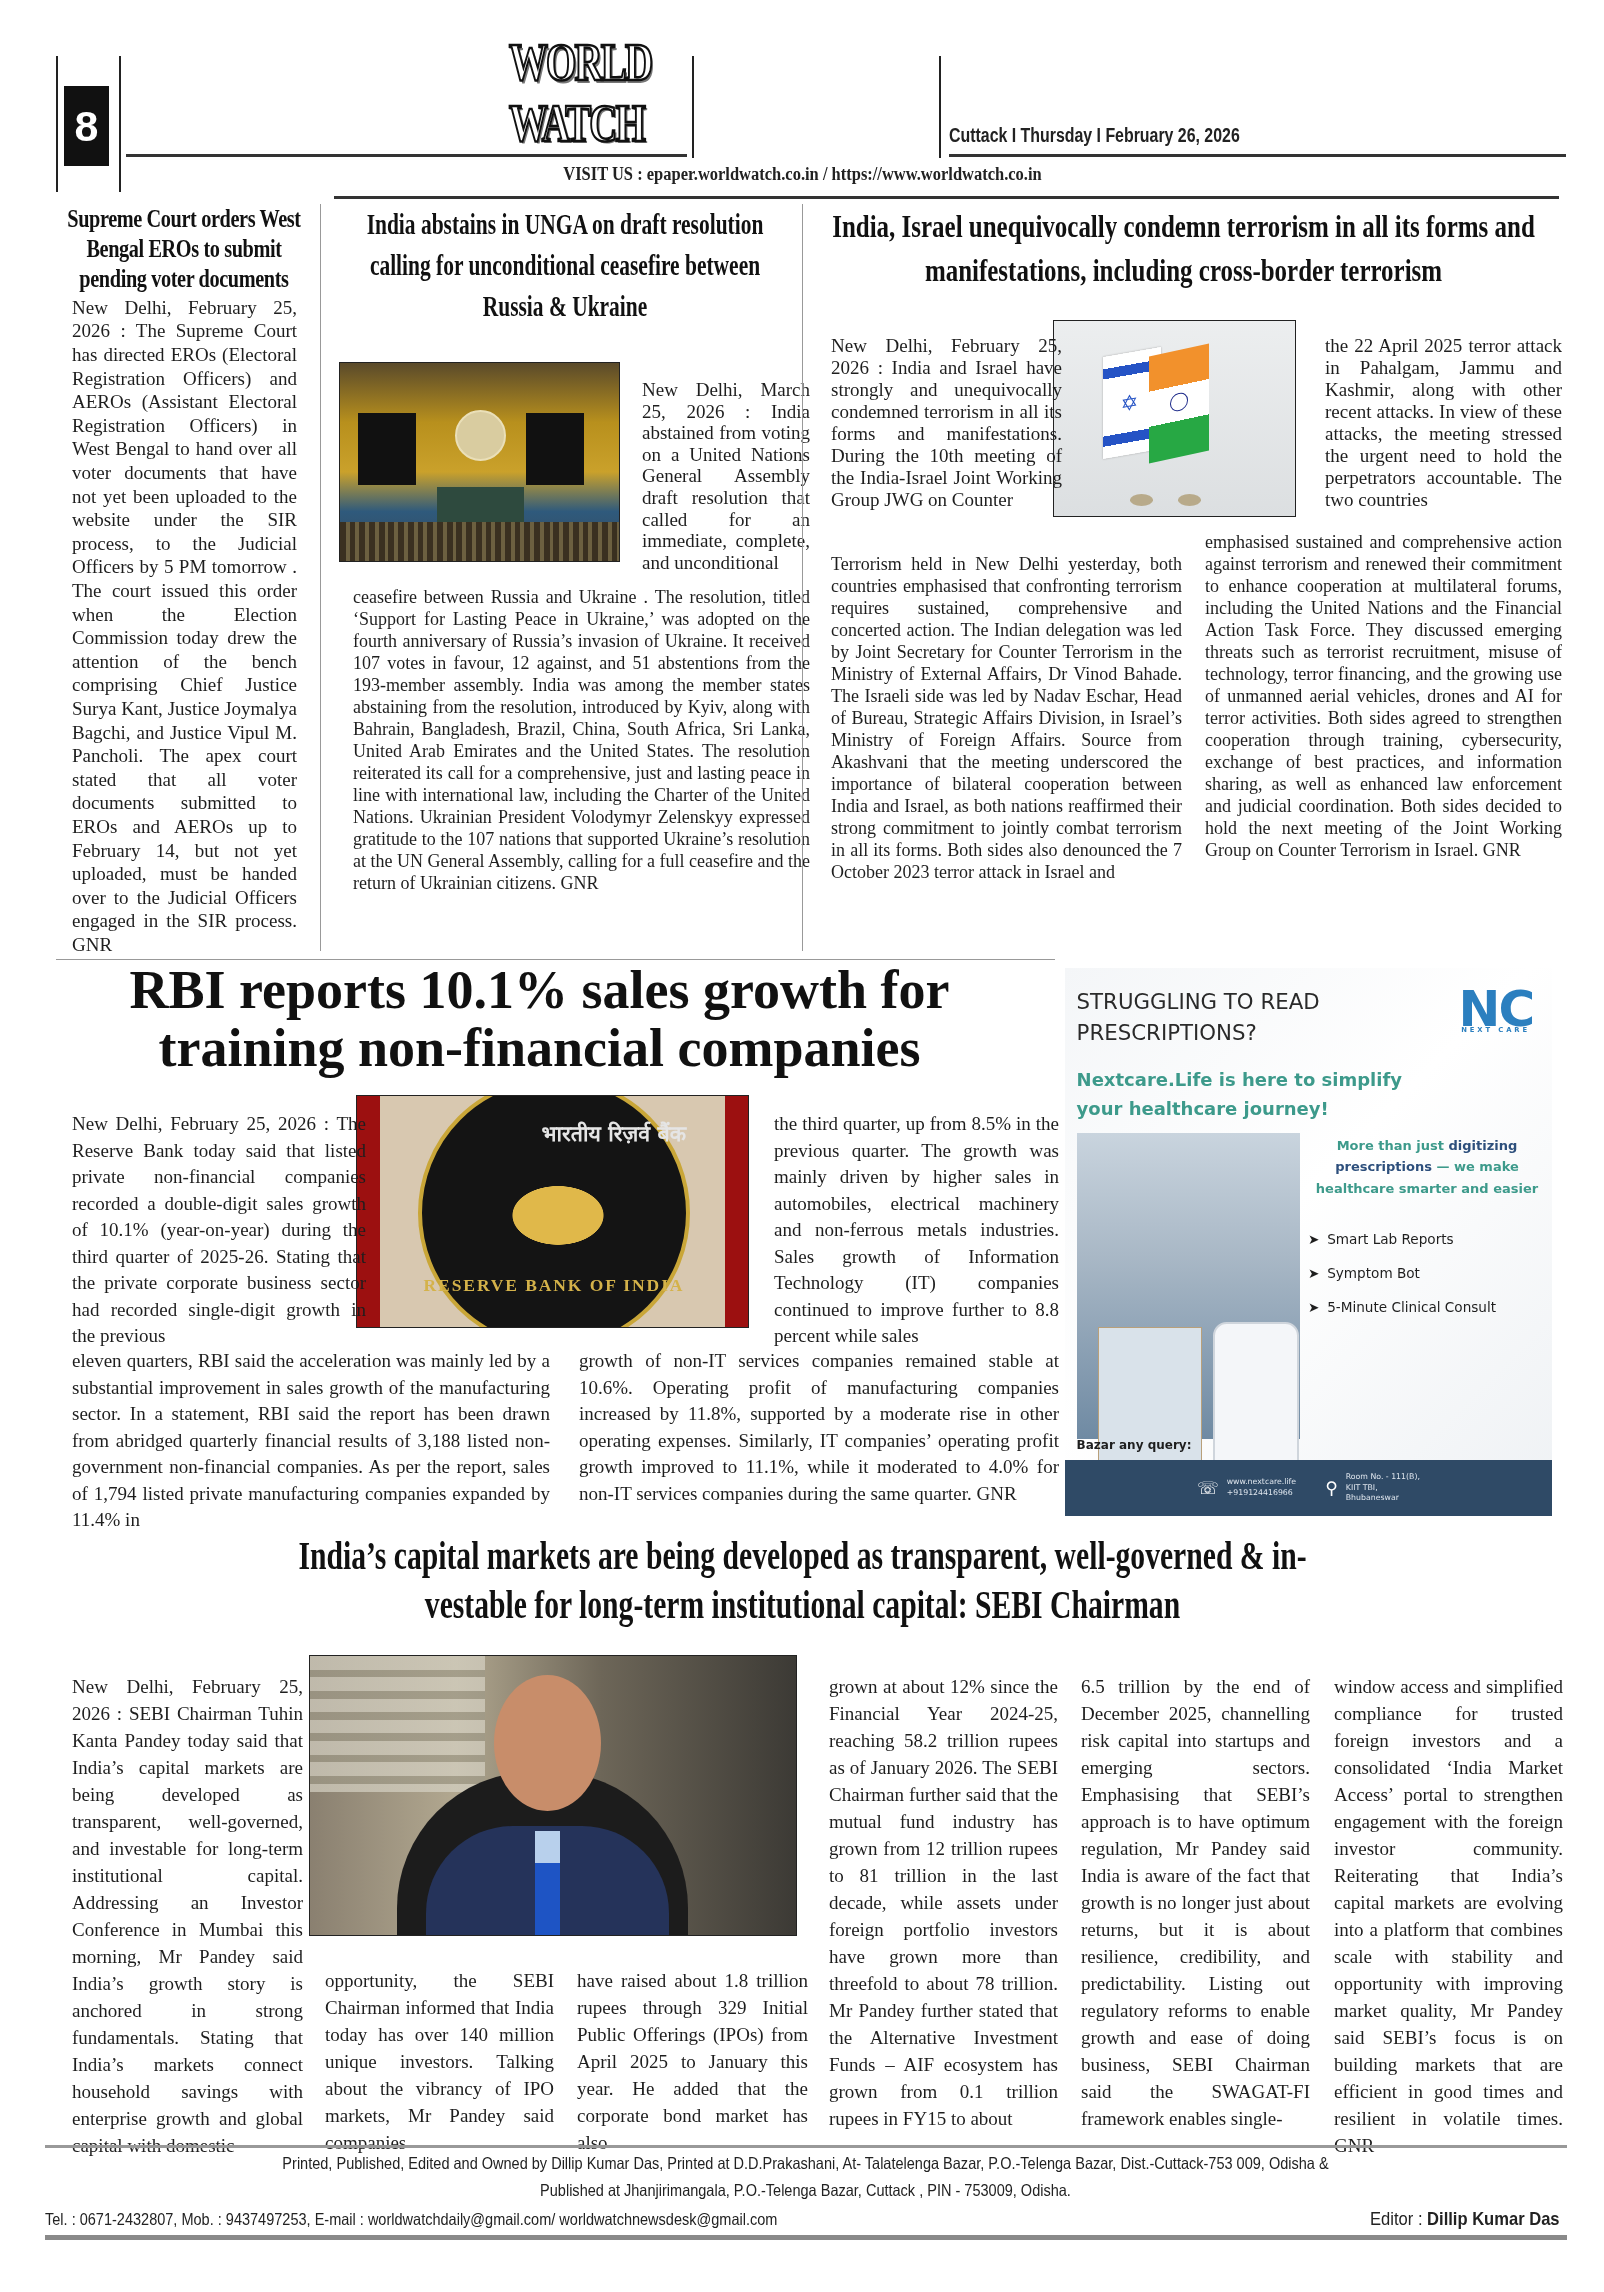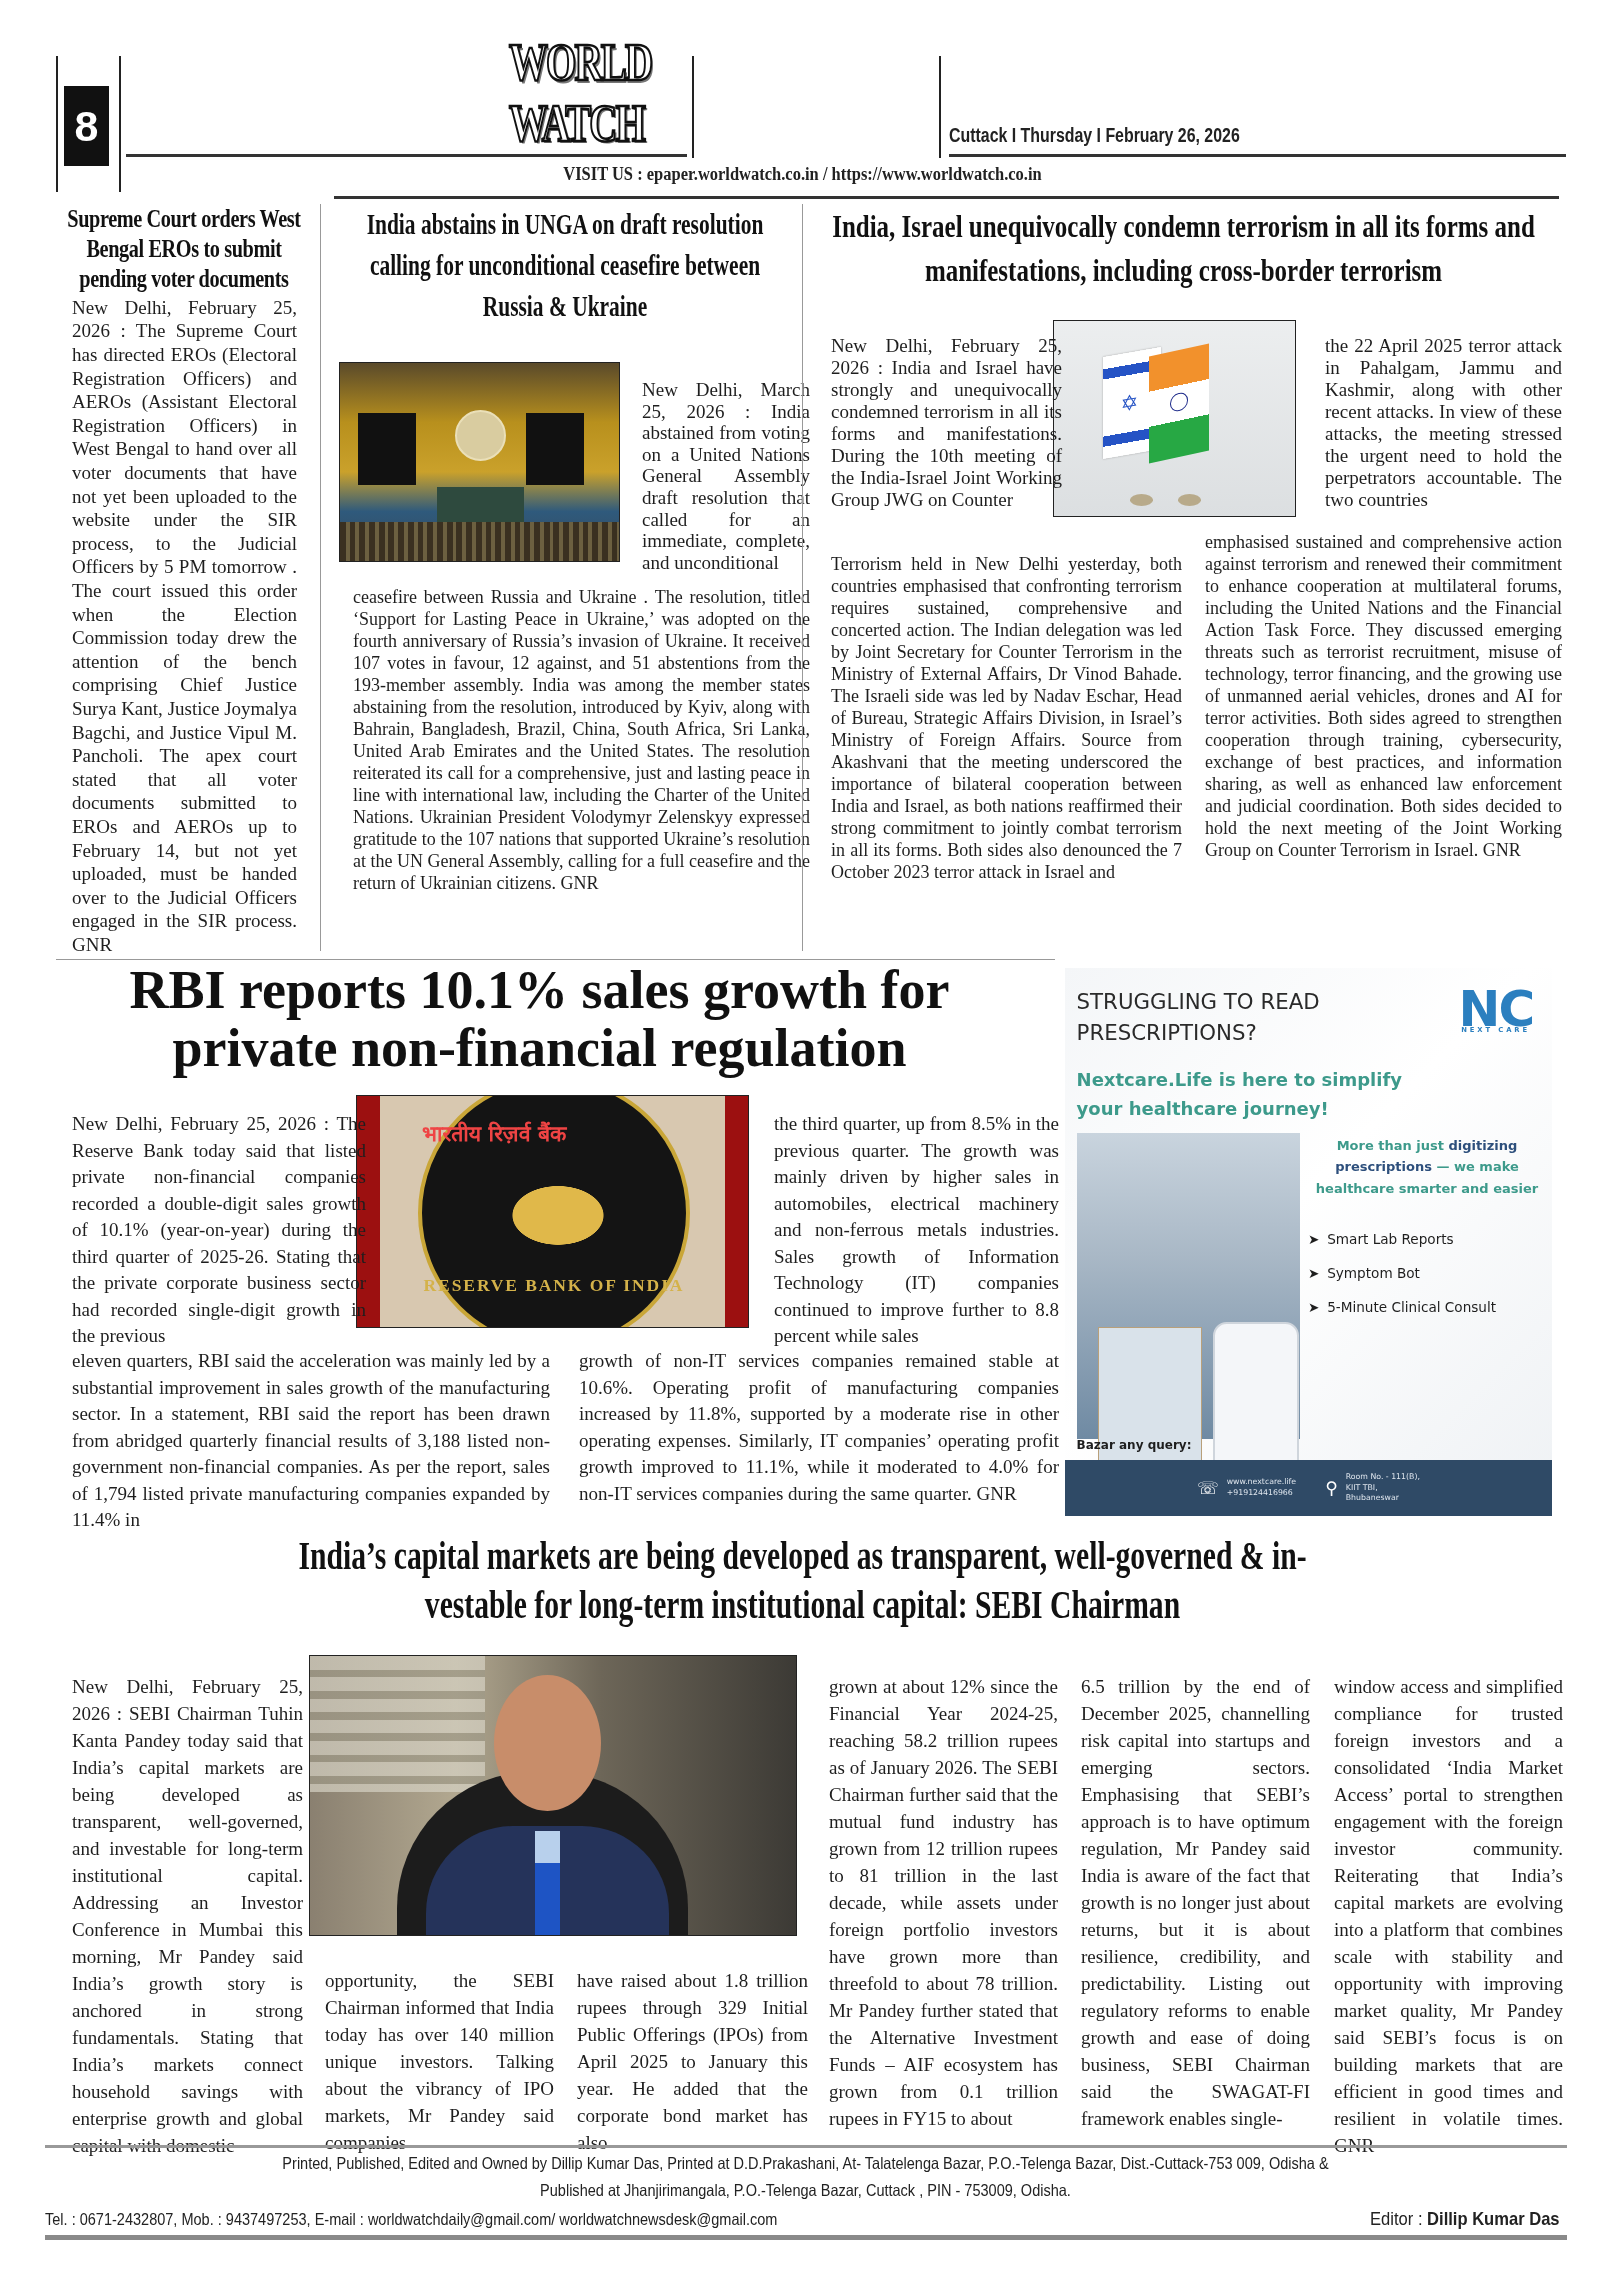--- a/index.html
+++ b/index.html
@@ -86,25 +86,25 @@
   <div style="position:absolute;left:124px;top:173px;width:23px;height:11.6px;border-radius:50%;background:#b8aa8a;"></div>
 </div>
 <p class="body-text abs" style="left:815px;top:319px;width:231px;line-height:22px;">New Delhi, February 25, 2026 :  India and Israel have strongly and unequivocally condemned terrorism in all its forms and manifestations. During the 10th meeting of the India-Israel Joint Working Group JWG on Counter</p>
 <p class="body-text abs" style="left:815px;top:537px;width:351px;line-height:22px;font-size:18px;">Terrorism held in New Delhi yesterday, both countries emphasised that confronting terrorism requires sustained, comprehensive and concerted action. The Indian delegation was led by Joint Secretary for Counter Terrorism in the Ministry of External Affairs, Dr Vinod Bahade. The Israeli side was led by Nadav Eschar, Head of Bureau, Strategic Affairs Division, in Israel’s Ministry of Foreign Affairs. Source from Akashvani that the meeting underscored the importance of bilateral cooperation between India and Israel, as both nations reaffirmed their strong commitment to jointly combat terrorism in all its forms. Both sides also denounced the 7 October 2023 terror attack in Israel and</p>
 <p class="body-text abs" style="left:1309px;top:319px;width:237px;line-height:22px;">the 22 April 2025 terror attack in Pahalgam, Jammu and Kashmir, along with other recent attacks. In view of these attacks, the meeting stressed the urgent need to hold the perpetrators accountable. The two countries</p>
 <p class="body-text abs" style="left:1189px;top:515px;width:357px;line-height:22px;font-size:18px;">emphasised sustained and comprehensive action against terrorism and renewed their commitment to enhance cooperation at multilateral forums, including the United Nations and the Financial Action Task Force. They discussed emerging threats such as terrorist recruitment, misuse of technology, terror financing, and the growing use of unmanned aerial vehicles, drones and AI for terror activities. Both sides agreed to strengthen cooperation through training, cybersecurity, exchange of best practices, and information sharing, as well as enhanced law enforcement and judicial coordination. Both sides decided to hold the next meeting of the Joint Working Group on Counter Terrorism in Israel. GNR</p>
 
 <div class="rule" style="left:56px;top:959px;width:999px;height:1px;background:#999;"></div>
 <div class="abs" style="left:40px;top:961px;width:999px;">
   <h1 class="hl" style="font-size:54px;line-height:58px;">RBI reports 10.1% sales growth for</h1>
-  <h1 class="hl" style="font-size:54px;line-height:58px;">private non-financial regulation</h1>
+  <h1 class="hl" style="font-size:54px;line-height:58px;">training non-financial companies</h1>
 </div>
 <div class="img" style="left:356px;top:1095px;width:393px;height:233px;background:linear-gradient(90deg,#9c1010 0 6%,#d8c8b0 6% 94%,#9c1010 94%);">
   <div style="position:absolute;left:61px;top:-19.4px;width:272px;height:272px;border-radius:50%;background:#141414;border:4.9px solid #c9a638;box-sizing:border-box;">
-    <div style="position:absolute;left:0;right:0;top:37px;text-align:left;color:#ef4444;font-family:'DejaVu Sans',sans-serif;font-weight:bold;font-size:21.3px;">भारतीय रिज़र्व बैंक</div>
+    <div style="position:absolute;left:0;right:0;top:37px;text-align:right;color:#e5e5e5;font-family:'DejaVu Sans',sans-serif;font-weight:bold;font-size:21.3px;">भारतीय रिज़र्व बैंक</div>
     <div style="position:absolute;left:78px;top:97px;width:116px;height:68px;background:radial-gradient(ellipse at 50% 55%,#e0b84a 0 55%,transparent 56%);"></div>
     <div style="position:absolute;left:0;right:0;top:194px;text-align:center;color:#d4b24a;font-family:'Liberation Serif',serif;font-weight:bold;font-size:17.5px;letter-spacing:1.9px;">RESERVE BANK OF INDIA</div>
   </div>
 </div>
 <p class="body-text abs" style="left:56px;top:1095px;width:294px;line-height:26.5px;font-size:19px;">New Delhi, February 25, 2026 : The Reserve Bank today said that listed private non-financial companies recorded a double-digit sales growth of 10.1% (year-on-year) during the third quarter of 2025-26. Stating that the private corporate business sector had recorded single-digit growth in the previous</p>
 <p class="body-text abs" style="left:758px;top:1095px;width:285px;line-height:26.5px;font-size:19px;">the third quarter, up from 8.5% in the previous quarter. The growth was mainly driven by higher sales in automobiles, electrical machinery and non-ferrous metals industries. Sales growth of Information Technology (IT) companies continued to improve further to 8.8 percent while sales</p>
 <p class="body-text abs" style="left:56px;top:1332px;width:478px;line-height:26.5px;font-size:19px;">eleven quarters, RBI said the acceleration was mainly led by a substantial improvement in sales growth of the manufacturing sector. In a statement, RBI said the report has been drawn from abridged quarterly financial results of 3,188 listed non-government non-financial companies. As per the report, sales of 1,794 listed private manufacturing companies expanded by 11.4% in</p>
 <p class="body-text abs" style="left:563px;top:1332px;width:480px;line-height:26.5px;font-size:19px;">growth of non-IT services companies remained stable at 10.6%. Operating profit of manufacturing companies increased by 11.8%, supported by a moderate rise in other operating expenses. Similarly, IT companies’ operating profit growth improved to 11.1%, while it moderated to 4.0% for non-IT services companies during the same quarter. GNR</p>
 
 <div class="ad">

